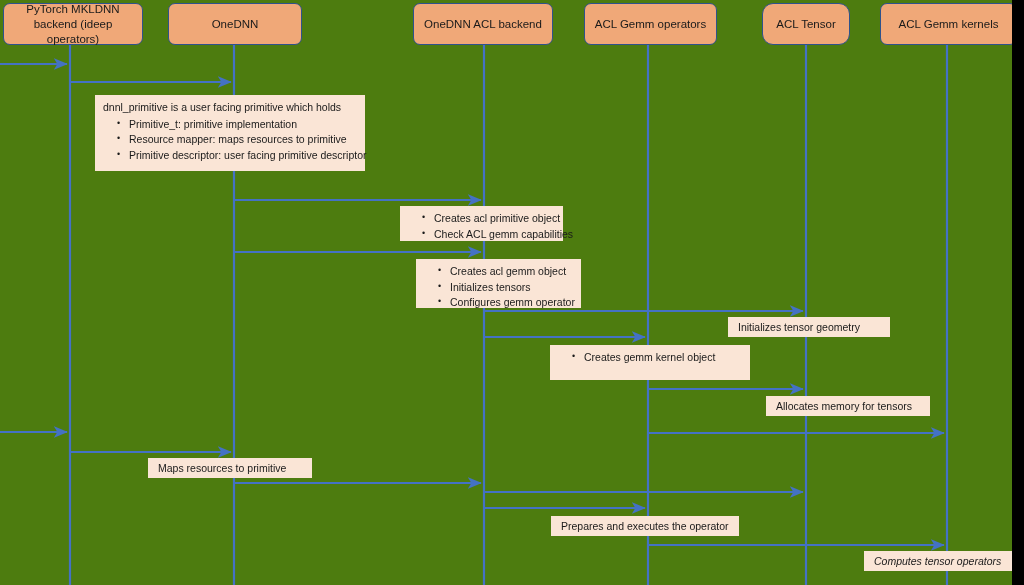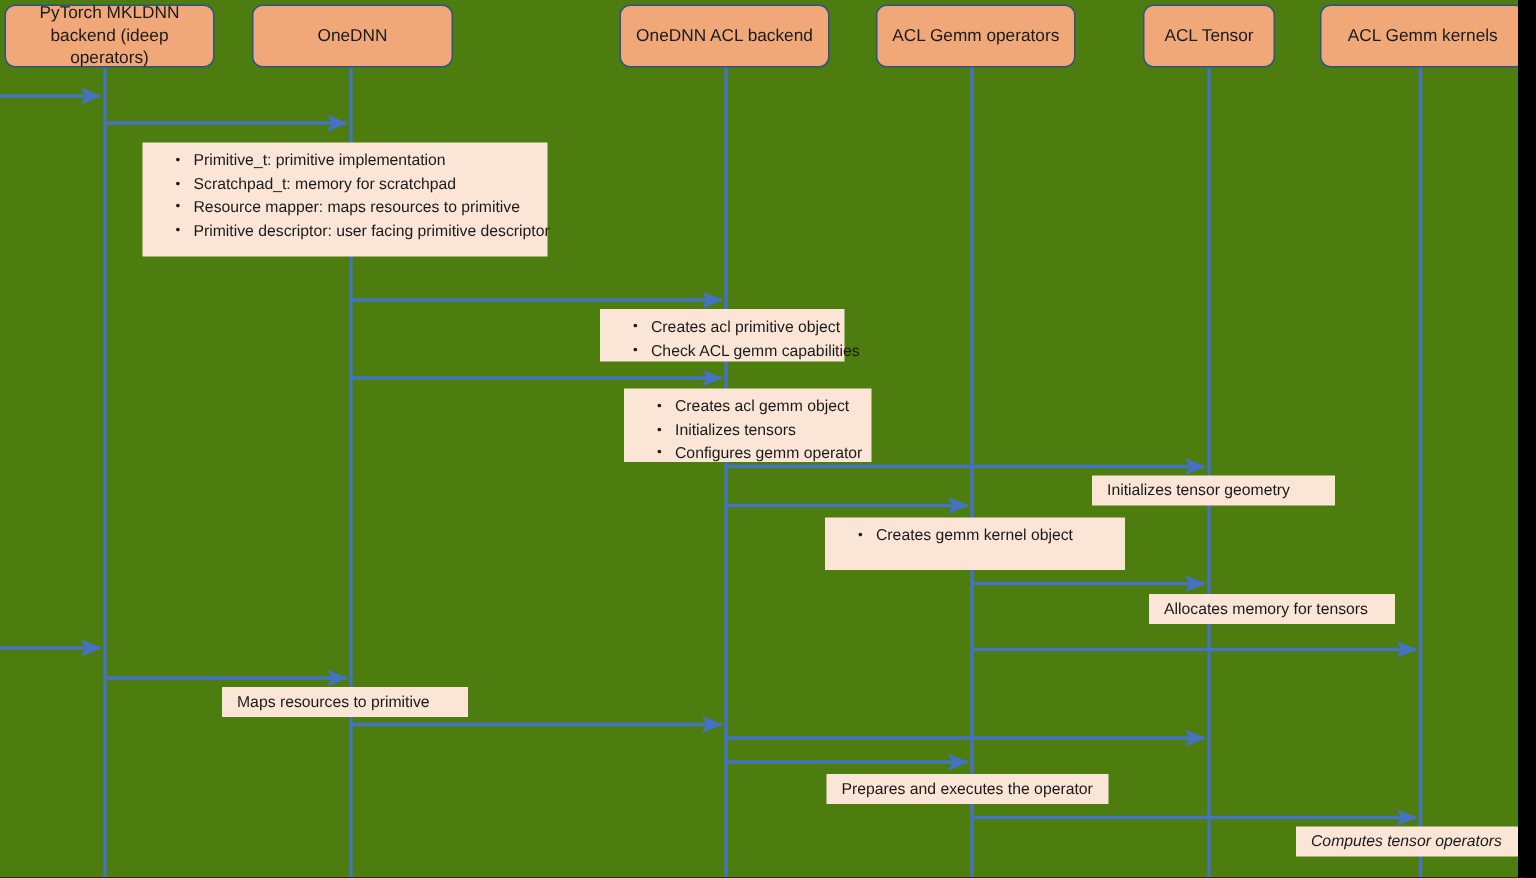--- a/index.html
+++ b/index.html
@@ -124,32 +124,32 @@
       </div>
       <div class="actor-box" style="left: 168px; top: 3px; width: 134px; height: 42px;">
         <span>OneDNN</span>
       </div>
       <div class="actor-box" style="left: 413px; top: 3px; width: 140px; height: 42px;">
         <span>OneDNN ACL backend</span>
       </div>
       <div class="actor-box" style="left: 584px; top: 3px; width: 133px; height: 42px;">
         <span>ACL Gemm operators</span>
       </div>
-      <div class="actor-box" style="left: 762px; top: 3px; width: 88px; height: 42px;">
+      <div class="actor-box" style="left: 762px; top: 3px; width: 88px; height: 42px; border-radius: 11px;">
         <span>ACL Tensor</span>
       </div>
       <div class="actor-box" style="left: 880px; top: 3px; width: 137px; height: 42px;">
         <span>ACL Gemm kernels</span>
       </div>
     </div>
   <div id="notes-layer">
       <div class="note-box" style="left: 95px; top: 95px; width: 270px; height: 76px;">
+        <div class="note-title">dnnl_primitive is a user facing primitive which holds</div>
         <ul>
           <li>Primitive_t: primitive implementation</li>
-          <li>Scratchpad_t: memory for scratchpad</li>
           <li>Resource mapper: maps resources to primitive</li>
           <li>Primitive descriptor: user facing primitive descriptor</li>
         </ul>
       </div>
       <div class="note-box" style="left: 400px; top: 206px; width: 163px; height: 35px;">
         <ul>
           <li>Creates acl primitive object</li>
           <li>Check ACL gemm capabilities</li>
         </ul>
       </div>

